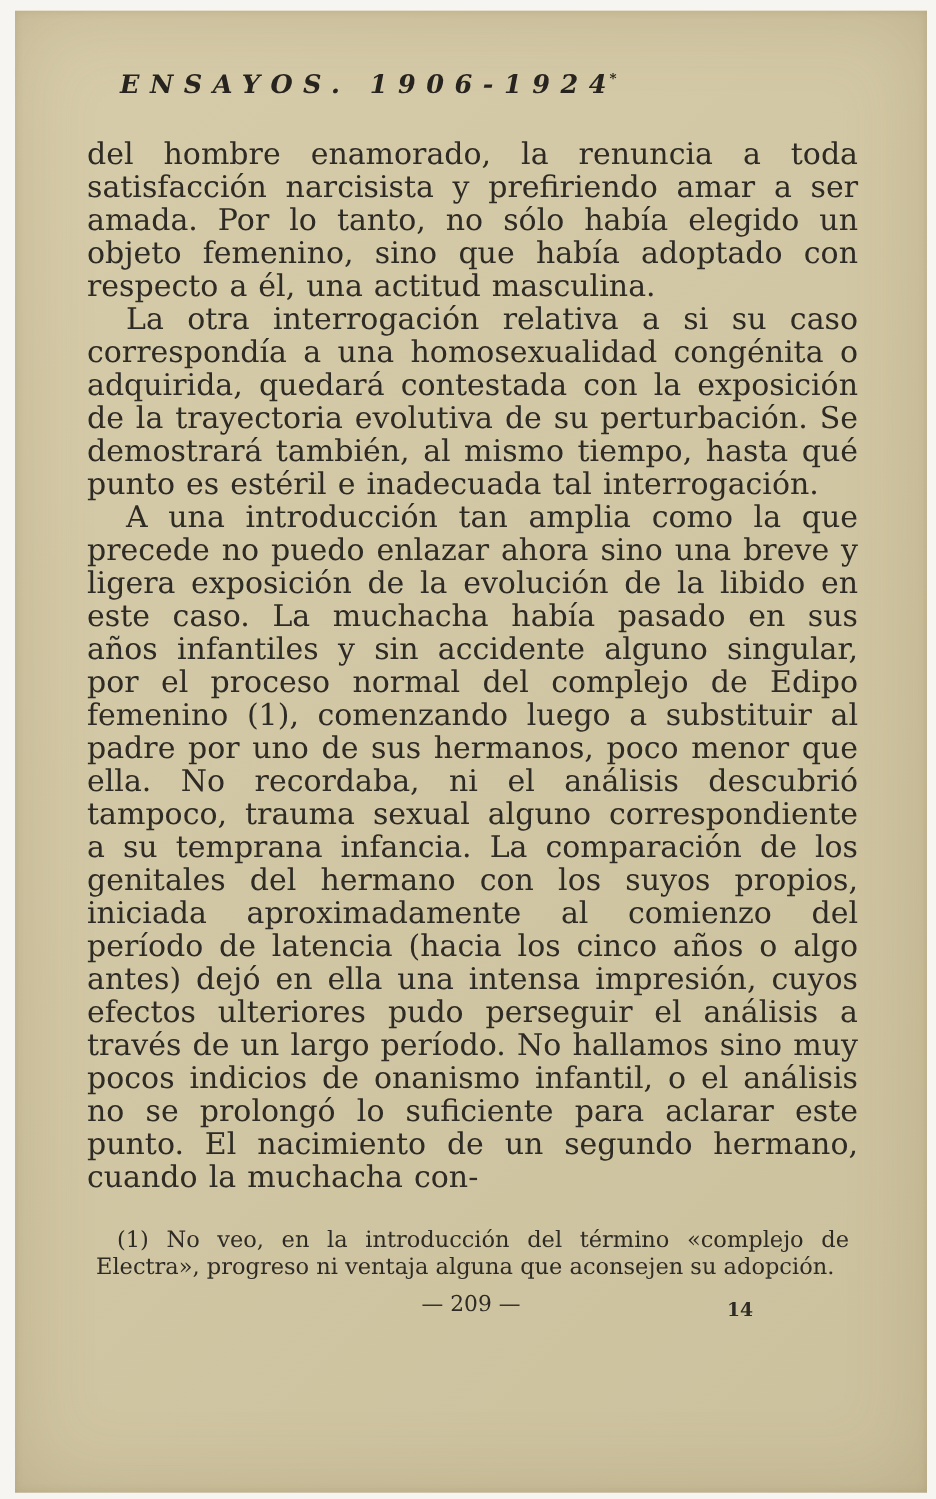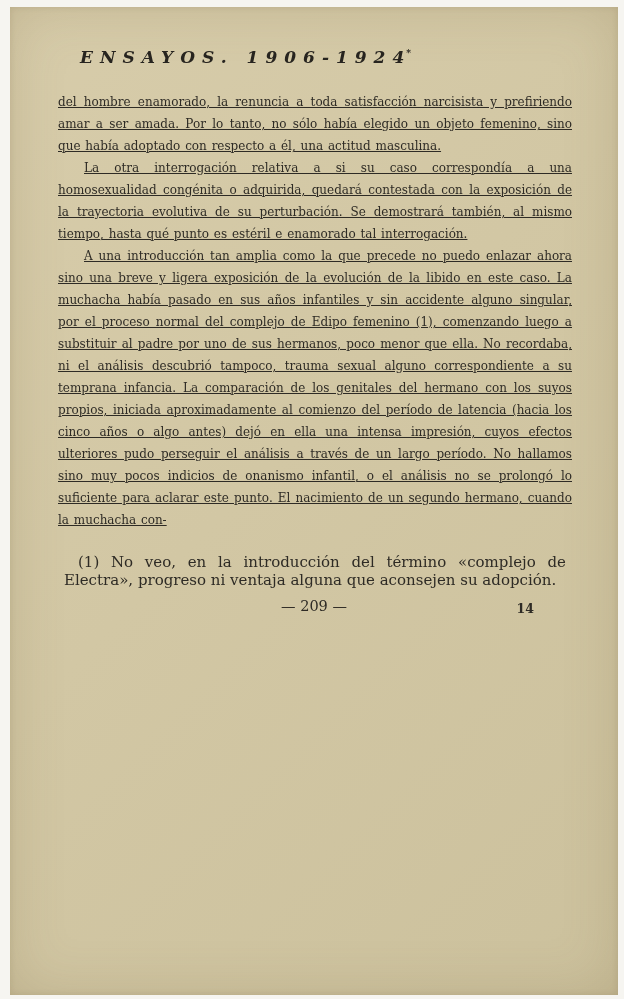--- a/index.html
+++ b/index.html
@@ -38,26 +38,25 @@
     font-style: normal;
     vertical-align: super;
     margin-left: -5px;
   }
   .text-block {
     margin: 24px 46px 0 48px;
     color: #2e2b25;
   }
   .para {
     margin: 0;
-    font-size: 12px;
+    font-size: 20px;
     line-height: 22px;
     text-align: justify;
     text-indent: 26px;
     word-spacing: 1px;
-    text-decoration: underline;
   }
   .para.no-indent {
     text-indent: 0;
   }
   .section-heading {
     margin: 52px 0 38px 0;
     text-align: center;
     font-size: 17px;
     font-weight: bold;
     letter-spacing: 1px;
@@ -76,38 +75,38 @@
     margin-top: 9px;
     text-align: center;
     font-size: 14.5px;
     color: #2e2b25;
   }
   .page-number {
     display: inline-block;
   }
   .signature {
     position: absolute;
-    right: 84px;
+    right: 116px;
     top: 3px;
     font-size: 12.5px;
     font-weight: bold;
   }
 </style>
 </head>
 <body>
 
 <div class="paper">
 
   <div class="running-header">
     <span>ENSAYOS. 1906-1924</span><span class="header-mark">*</span>
   </div>
 
   <div class="text-block">
     <p class="para no-indent">del hombre enamorado, la renuncia a toda satisfacción narcisista y prefiriendo amar a ser amada. Por lo tanto, no sólo había elegido un objeto femenino, sino que había adoptado con respecto a él, una actitud masculina.</p>
-    <p class="para">La otra interrogación relativa a si su caso correspondía a una homosexualidad congénita o adquirida, quedará contestada con la exposición de la trayectoria evolutiva de su perturbación. Se demostrará también, al mismo tiempo, hasta qué punto es estéril e enamorado tal interrogación.</p>
+    <p class="para">La otra interrogación relativa a si su caso correspondía a una homosexualidad congénita o adquirida, quedará contestada con la exposición de la trayectoria evolutiva de su perturbación. Se demostrará también, al mismo tiempo, hasta qué punto es estéril e inadecuada tal interrogación.</p>
 
 
     <p class="para">A una introducción tan amplia como la que precede no puedo enlazar ahora sino una breve y ligera exposición de la evolución de la libido en este caso. La muchacha había pasado en sus años infantiles y sin accidente alguno singular, por el proceso normal del complejo de Edipo femenino (1), comenzando luego a substituir al padre por uno de sus hermanos, poco menor que ella. No recordaba, ni el análisis descubrió tampoco, trauma sexual alguno correspondiente a su temprana infancia. La comparación de los genitales del hermano con los suyos propios, iniciada aproximadamente al comienzo del período de latencia (hacia los cinco años o algo antes) dejó en ella una intensa impresión, cuyos efectos ulteriores pudo perseguir el análisis a través de un largo período. No hallamos sino muy pocos indicios de onanismo infantil, o el análisis no se prolongó lo suficiente para aclarar este punto. El nacimiento de un segundo hermano, cuando la muchacha con-</p>
   </div>
 
   <div class="footnote">(1) No veo, en la introducción del término «complejo de Electra», progreso ni ventaja alguna que aconsejen su adopción.</div>
 
   <div class="footer-row">
     <span class="page-number">— 209 —</span>
     <span class="signature">14</span>

